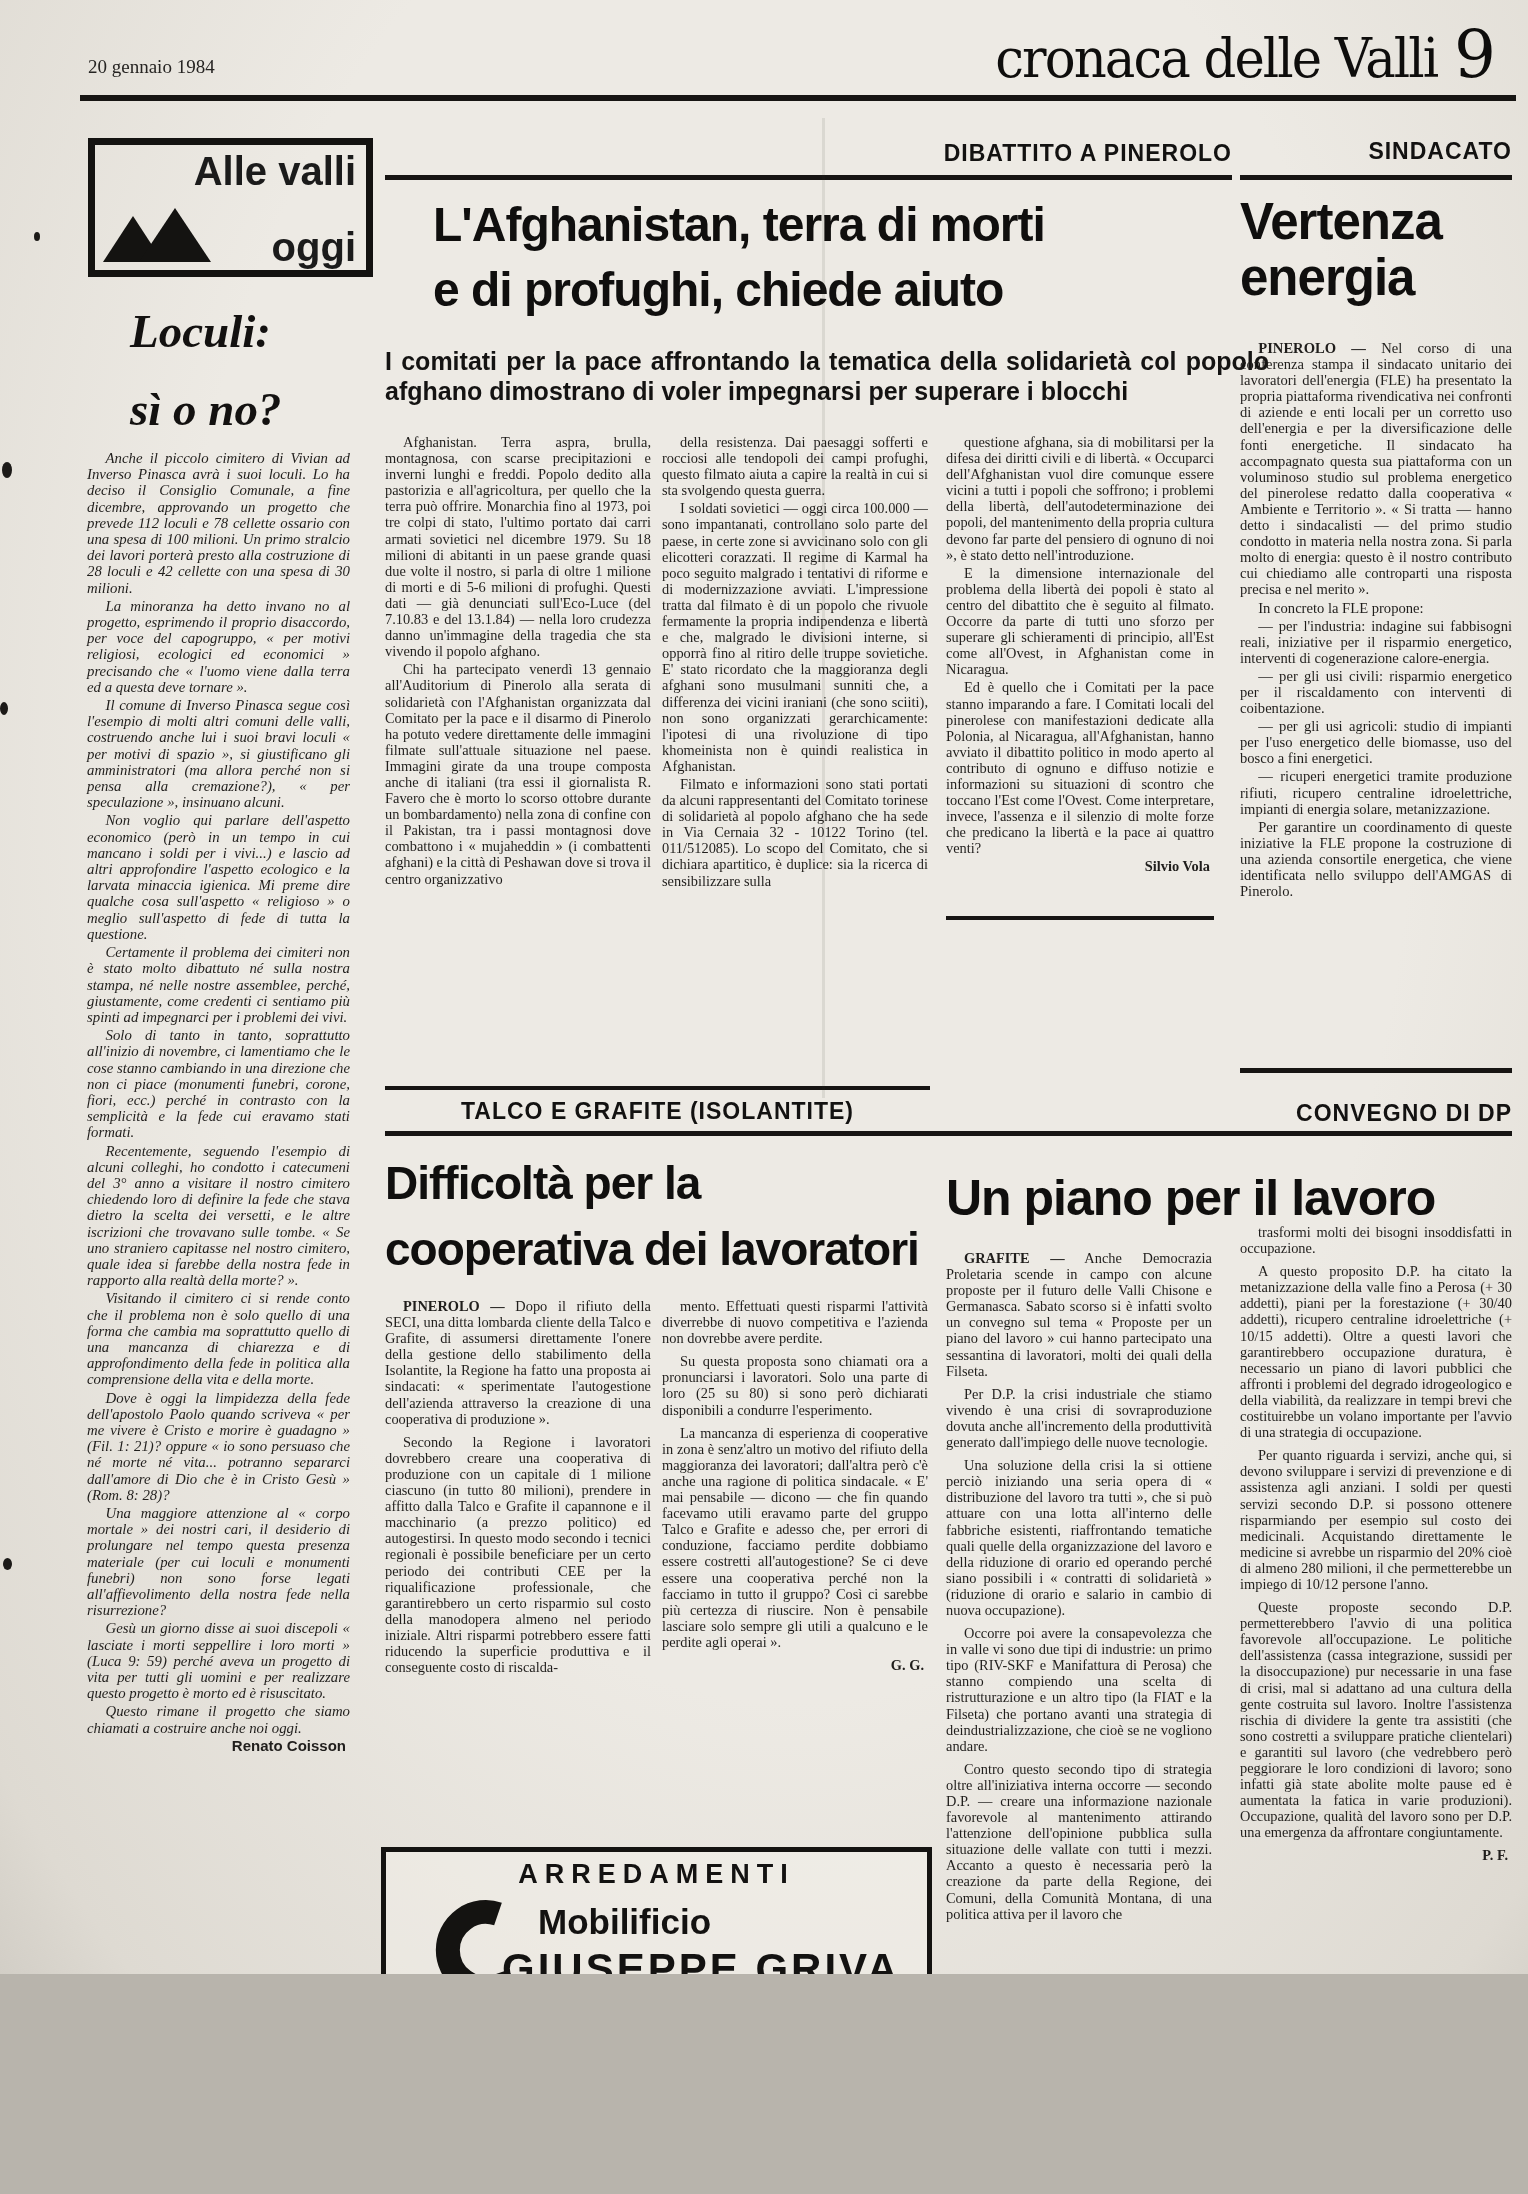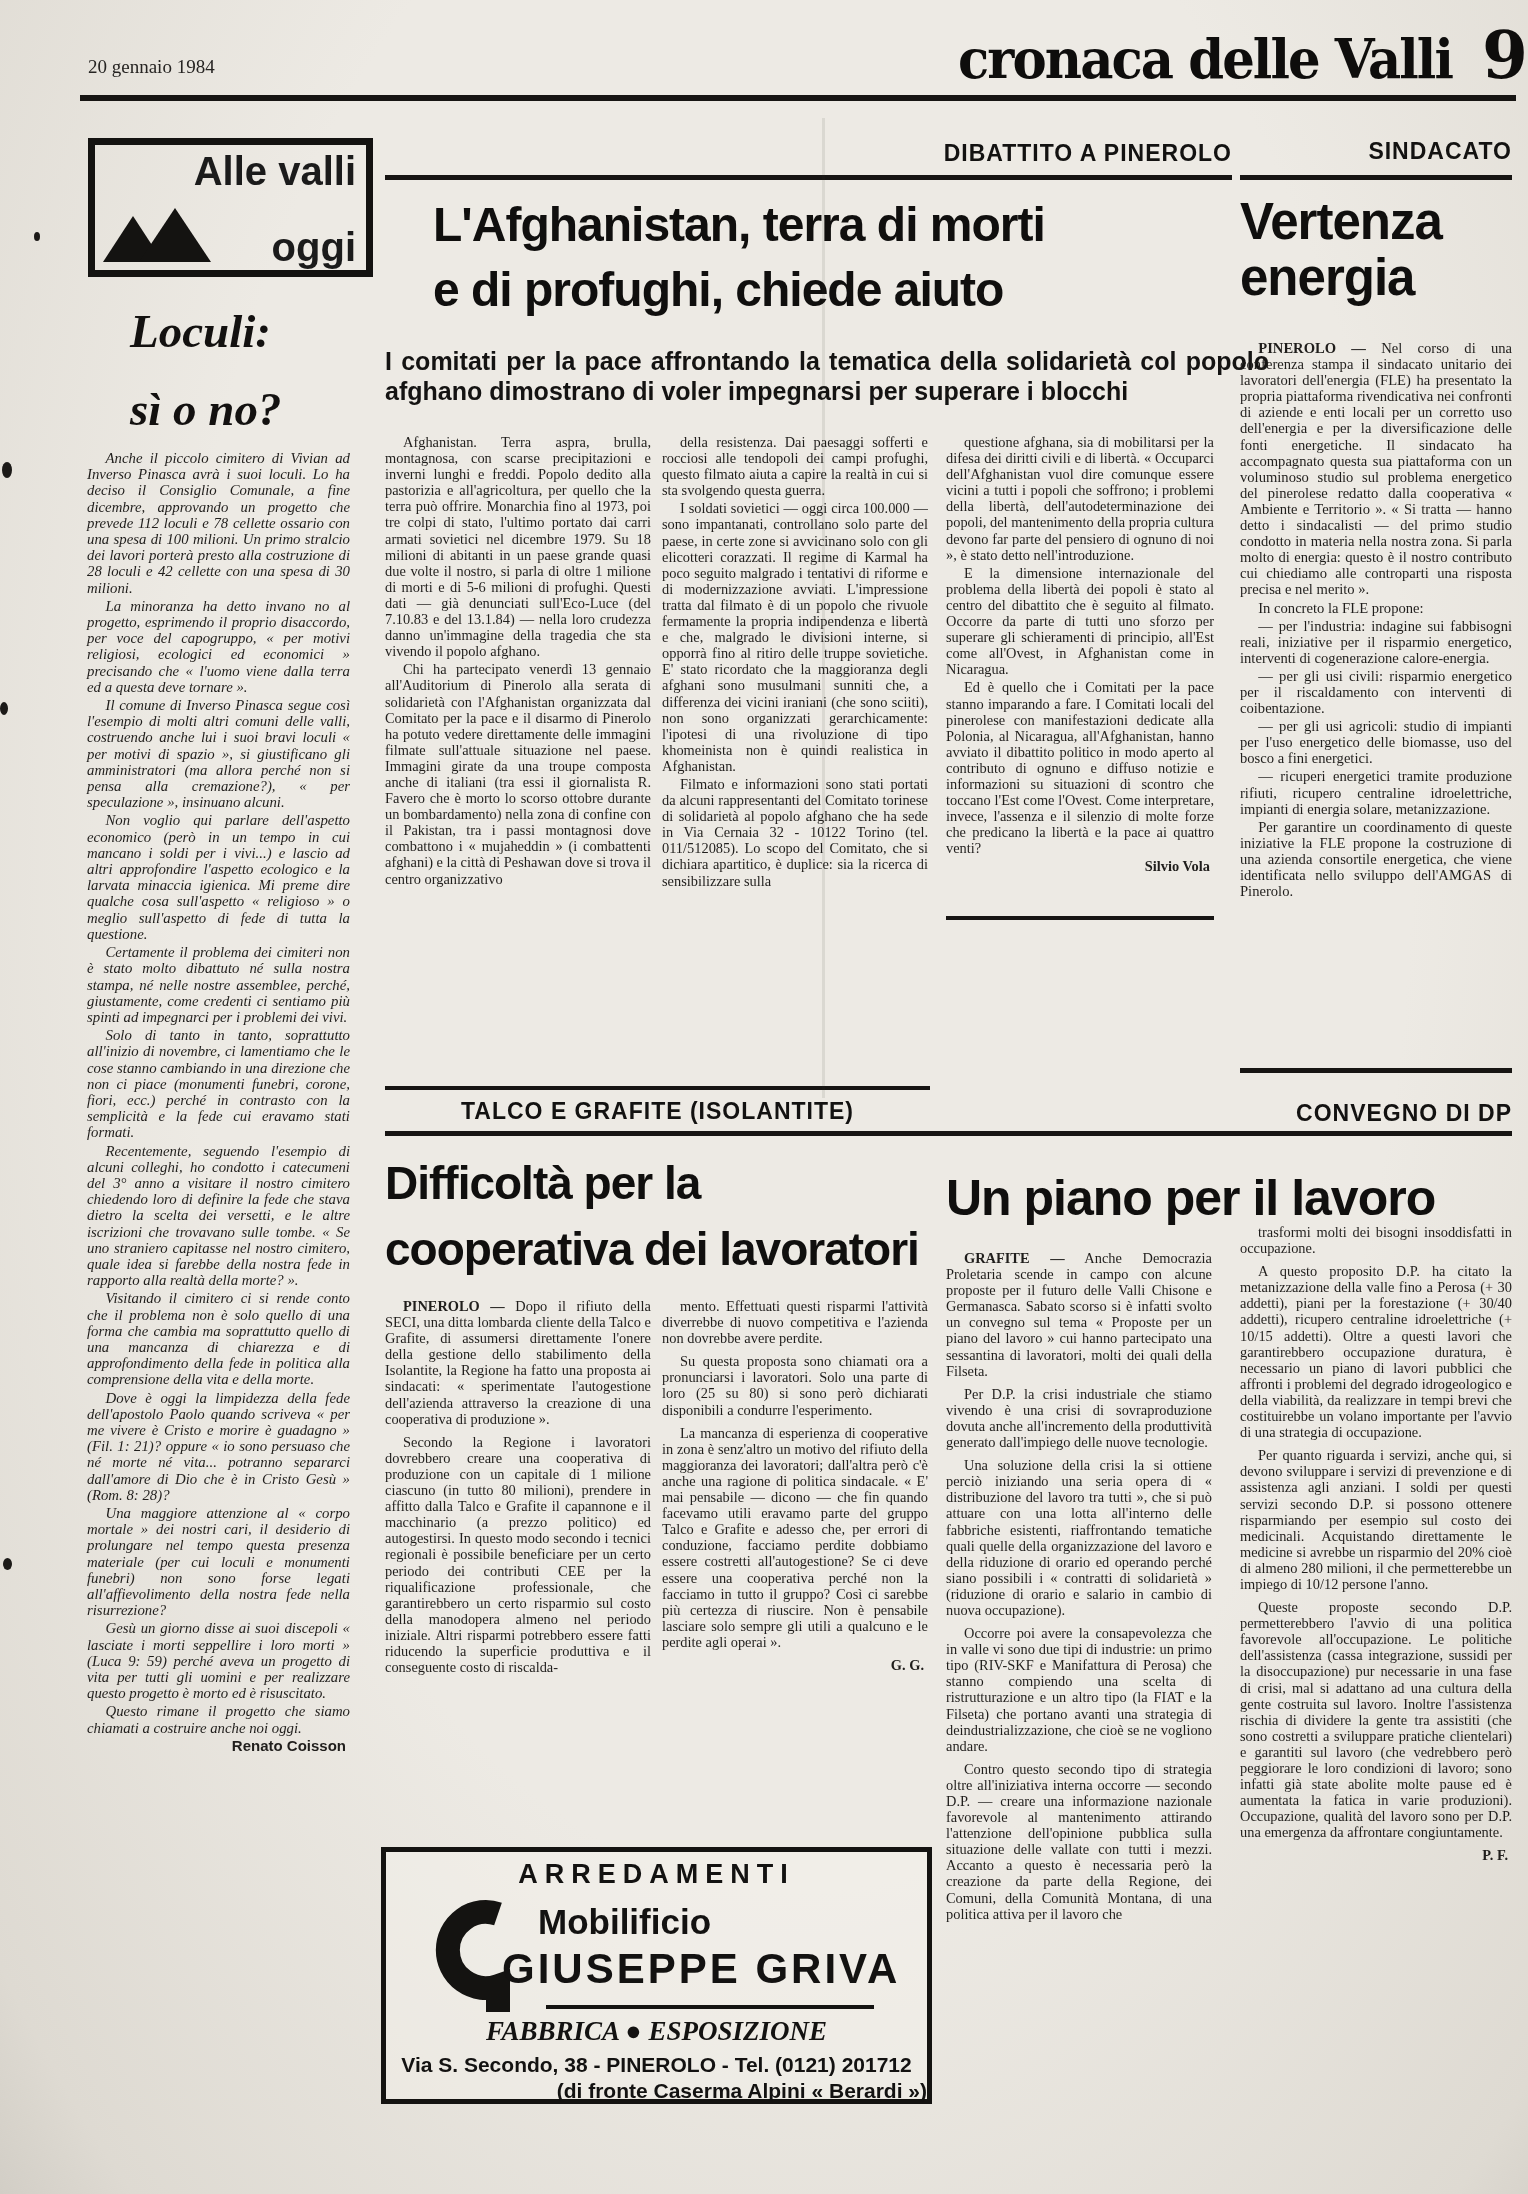--- a/index.html
+++ b/index.html
@@ -1,36 +1,36 @@
 <!DOCTYPE html>
 <html><head>
 <meta charset="utf-8">
 <style>
   html,body{margin:0;padding:0;background:#b8b4ac;}
   .page{
-    position:relative;width:1528px;height:2194px;margin:0 auto;
+    position:relative;width:1528px;height:1974px;margin:0 auto;
     background:radial-gradient(ellipse at 52% 38%, #edeae4 55%, #dedad2 92%, #d2cec6 100%);
     overflow:hidden;color:#1b1b1b;
     font-family:"Liberation Serif","DejaVu Serif",serif;
   }
   .rule{position:absolute;background:#171513;}
   .sans{font-family:"Liberation Sans","DejaVu Sans",sans-serif;}
   .kicker{position:absolute;font-family:"Liberation Sans","DejaVu Sans",sans-serif;
     font-weight:bold;font-size:23px;letter-spacing:1px;color:#131211;white-space:nowrap;}
   .headline{position:absolute;font-family:"Liberation Sans","DejaVu Sans",sans-serif;
     font-weight:bold;color:#100f0e;letter-spacing:-1px;}
   .bodycol{position:absolute;font-size:14.4px;line-height:16.1px;text-align:justify;color:#201e1c;}
   .bodycol p{margin:0 0 2px 0;text-indent:1.25em;}
   .spaced p{margin-bottom:7px;}
   .italic-body{font-style:italic;font-size:14.8px;line-height:16.2px;}
   .byline{text-align:right;font-weight:bold;text-indent:0 !important;margin-top:5px;padding-right:4px;}
   .byline-sans{font-family:"Liberation Sans","DejaVu Sans",sans-serif;font-style:normal;font-size:15px;}
   .dateline{font-weight:bold;}
-  .masthead{position:absolute;top:16px;right:0;display:flex;align-items:baseline;gap:30px;
-    font-family:"DejaVu Serif","Liberation Serif",serif;font-weight:bold;color:#0e0d0c;}
+  .masthead{position:absolute;top:16px;right:32px;display:flex;align-items:baseline;gap:17px;
+    font-family:"DejaVu Serif","Liberation Serif",serif;font-weight:normal;color:#0e0d0c;}
   .masthead .title{font-size:54px;letter-spacing:-2px;transform:scaleX(.95);transform-origin:right bottom;}
   .masthead .pagenum{font-size:66px;}
   .date{position:absolute;left:88px;top:56px;font-size:19px;color:#262422;}
   .logo-box{position:absolute;left:88px;top:138px;width:253px;height:115px;border:7px solid #141311;
     padding:6px 10px 4px 8px;display:flex;flex-direction:column;justify-content:space-between;}
   .logo-line1{font-weight:900;font-size:40px;line-height:40px;text-align:right;letter-spacing:0;}
   .logo-row{display:flex;align-items:flex-end;justify-content:space-between;}
   .logo-line2{font-weight:900;font-size:40px;line-height:38px;}
   .loculi-title{position:absolute;left:90px;top:292px;font-style:italic;font-weight:bold;
     font-size:47px;line-height:78px;color:#131110;margin-left:40px;}

